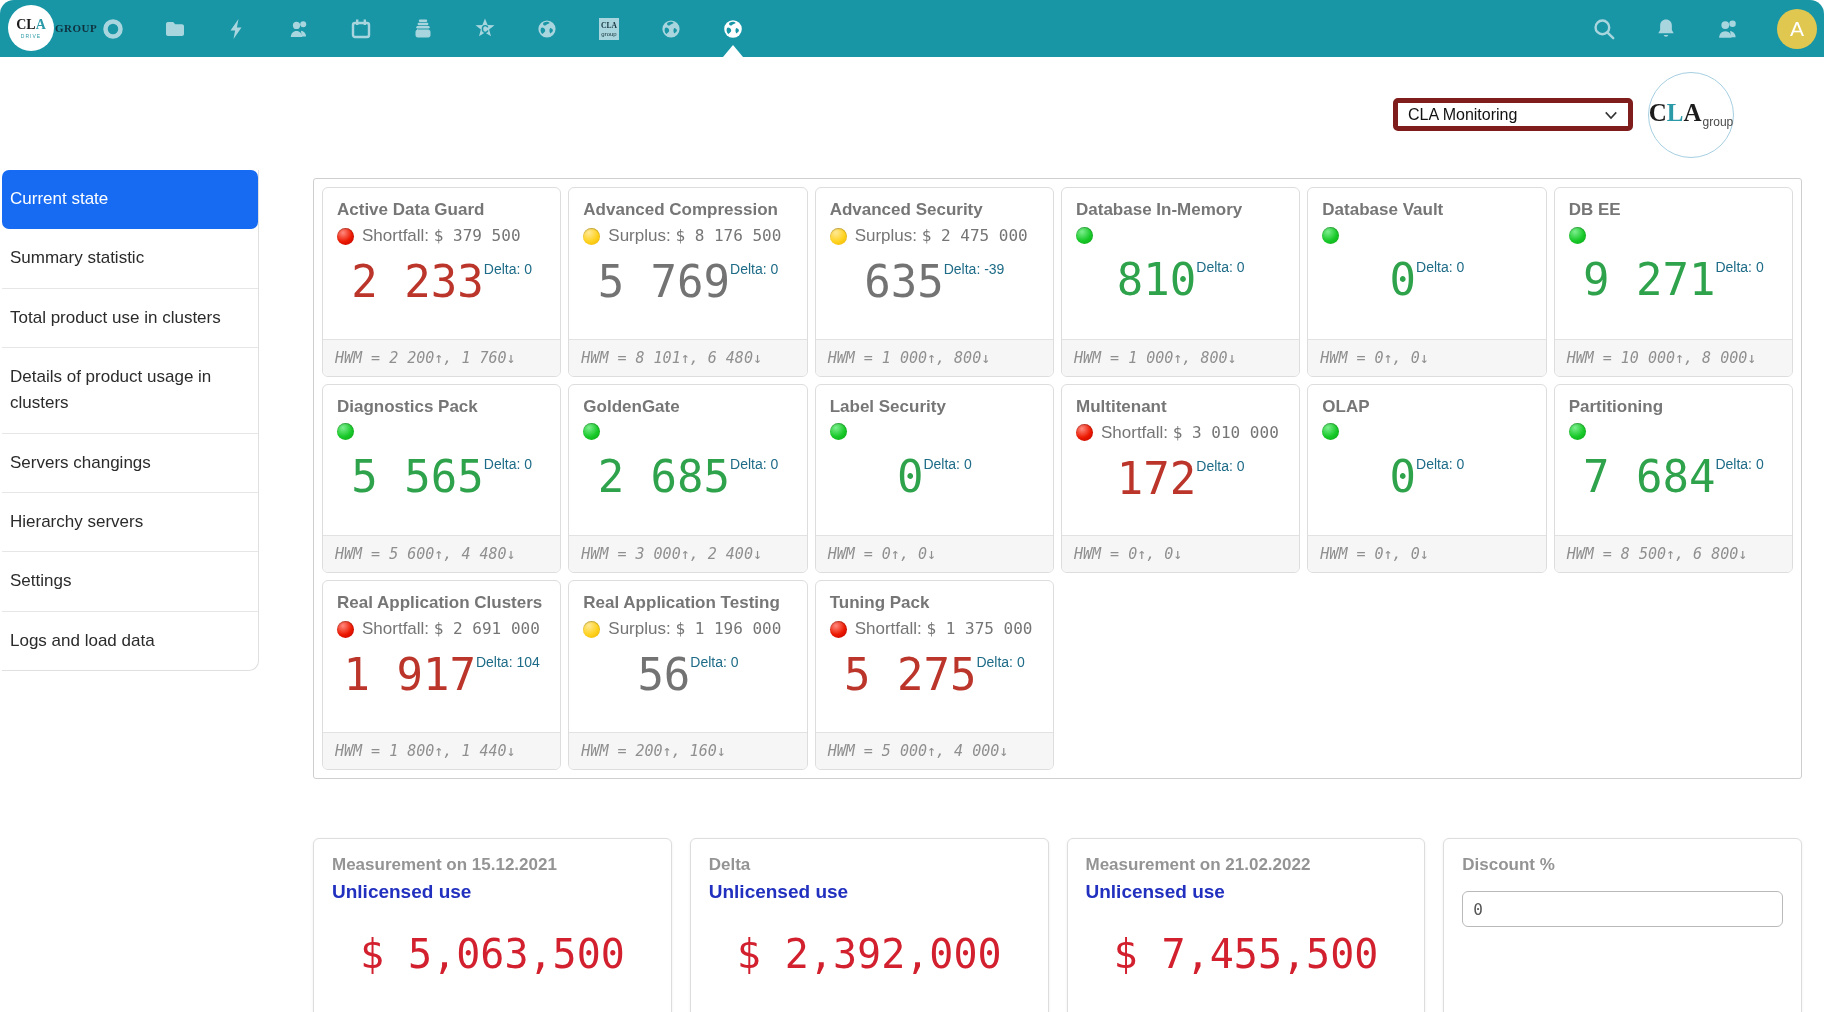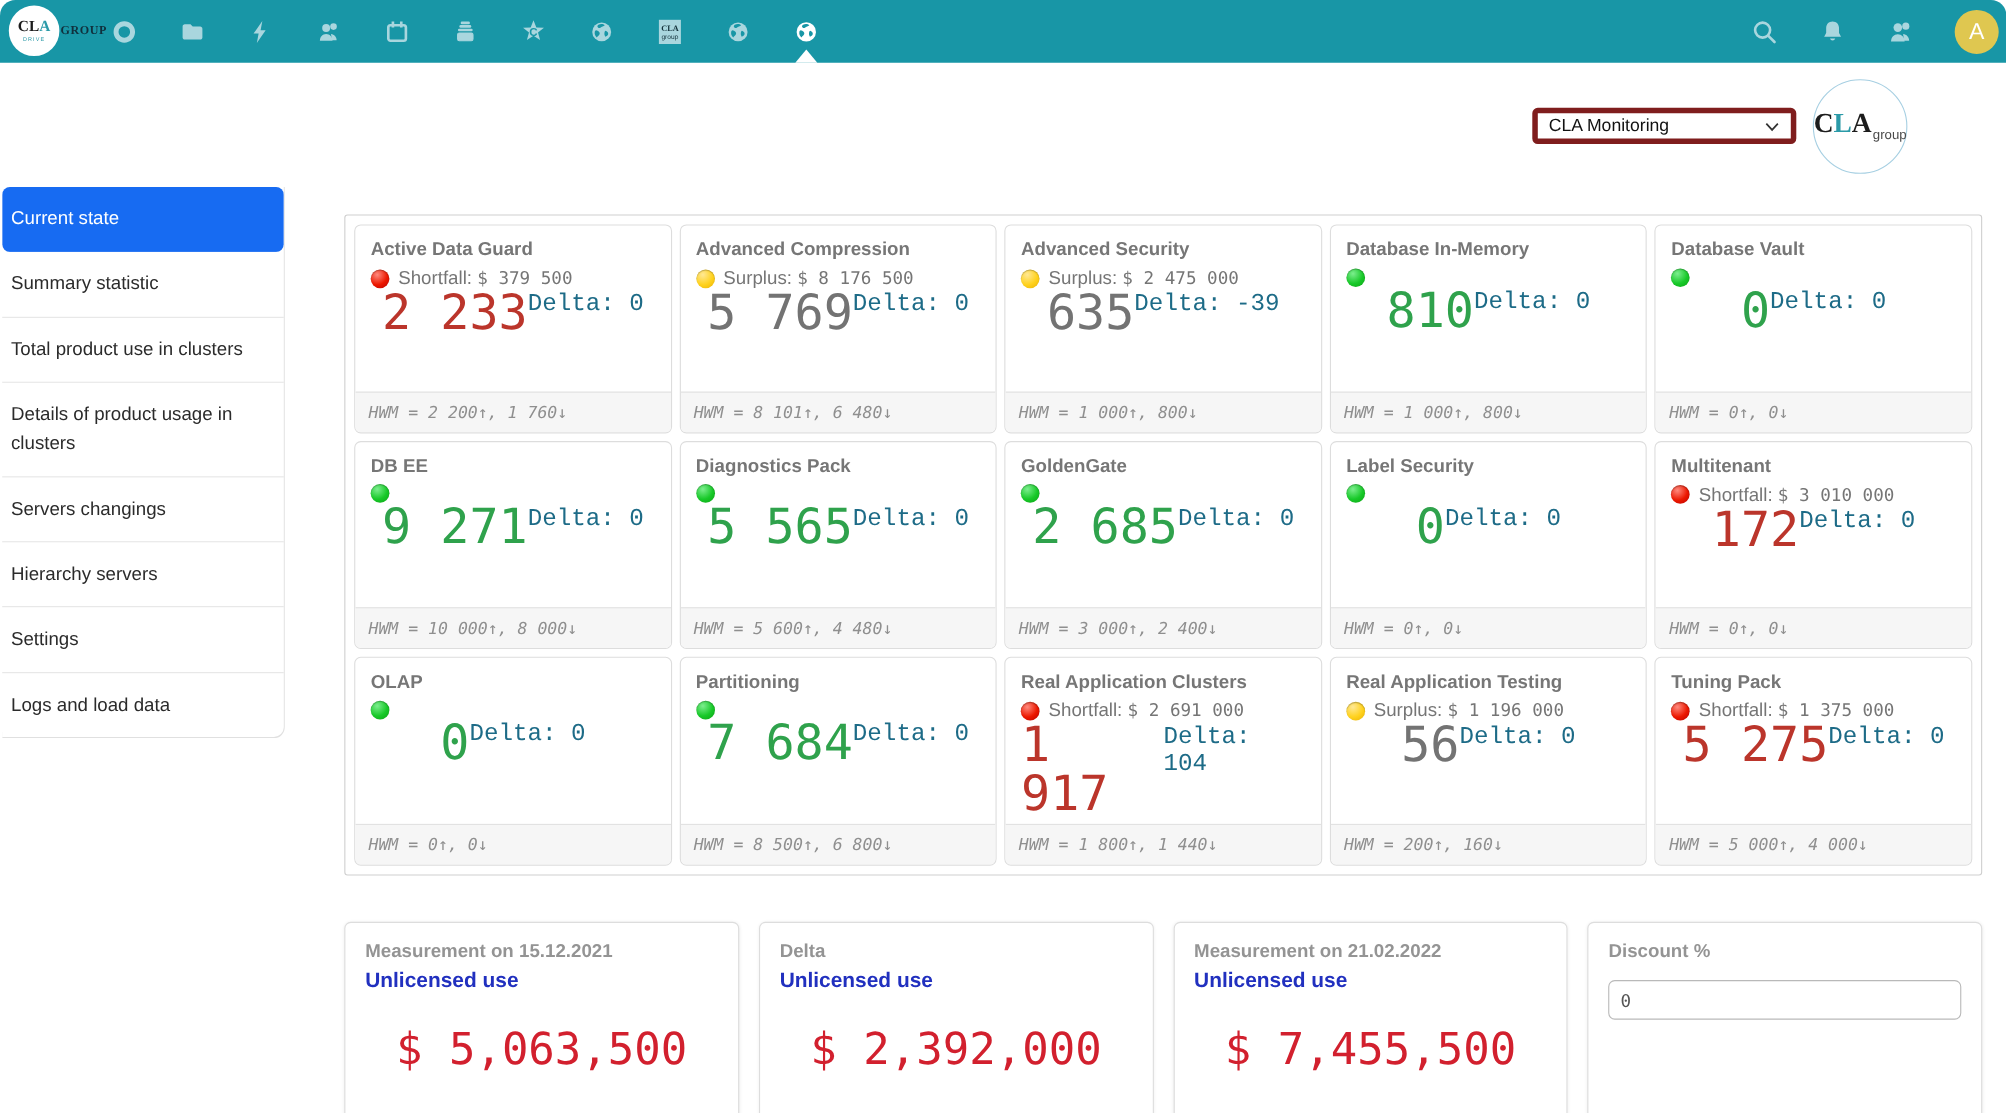--- a/index.html
+++ b/index.html
@@ -41,37 +41,37 @@
 
   
   .sidebar { position:absolute; left:2px; top:170px; width:257px; background:#fff;
     border-right:1px solid #e0e0e0; border-bottom:1px solid #e0e0e0; border-radius:0 0 10px 0; }
   .side-item { padding:16px 8px; font-size:17px; color:#2b2b2b; border-bottom:1px solid #e6e6e6;
     cursor:pointer; line-height:1.55; }
   .side-item:last-child { border-bottom:none; }
   .side-item.active { background:#176bf2; color:#fff; border-radius:7px; border-bottom-color:transparent; }
 
   
-  .panel { position:absolute; left:313px; top:195px; width:1489px; height:601px;
+  .panel { position:absolute; left:313px; top:178px; width:1489px; height:601px;
     border:1px solid #cfcfcf; border-radius:3px; background:#fff; padding:8px;
-    display:grid; grid-template-columns:repeat(5,1fr); grid-template-rows:repeat(3,1fr); gap:7px; }
+    display:grid; grid-template-columns:repeat(6,1fr); grid-template-rows:repeat(3,1fr); gap:7px; }
   .card { border:1px solid #ddd; border-radius:6px; background:#fff; padding:12px 14px;
     display:flex; flex-direction:column; overflow:hidden; }
   .card-title { font-size:17px; font-weight:bold; color:#767676; }
   .card-status { display:flex; align-items:center; gap:8px; margin-top:6px; min-height:18px; }
   .ball { width:17px; height:17px; border-radius:50%; flex:0 0 auto; box-shadow:0 1px 1px rgba(0,0,0,.25) inset; }
   .ball.red    { background:radial-gradient(circle at 35% 28%, #ff8a7e, #ec1800 55%, #b80000); }
   .ball.yellow { background:radial-gradient(circle at 35% 28%, #ffe895, #ffd21e 55%, #eab200); }
   .ball.green  { background:radial-gradient(circle at 35% 28%, #7cee8e, #18c929 55%, #0ba313); }
   .status-text { font-size:17px; color:#757575; }
   .status-text .amt { font-family:"DejaVu Sans Mono", monospace; font-size:16px; }
-  .card-value { display:flex; justify-content:center; align-items:flex-start; }
+  .card-value { display:flex; justify-content:center; align-items:flex-start; margin-top:14px; }
   .big-num { font-family:"DejaVu Sans Mono", monospace; font-size:44px; line-height:1; }
   .big-num.red { color:#bb352b; } .big-num.green { color:#2fa24c; } .big-num.blue { color:#737373; }
-  .delta { font-family:Liberation Mono, monospace; font-size:22px; color:#1d6b87; margin-top:1px; }
+  .delta { font-family:Liberation Sans, sans-serif; font-size:14px; color:#1d6b87; margin-top:1px; }
   .card-footer { margin:auto -14px -12px; padding:9px 12px; background:#f6f6f6; border-top:1px solid #e2e2e2;
     font-family:"DejaVu Sans Mono", monospace; font-style:italic; font-size:15px; color:#8f8f8f; }
 
   
   .summary { position:absolute; left:313px; top:838px; width:1489px; height:208px;
     display:grid; grid-template-columns:repeat(4,1fr); gap:18px; }
   .sum-card { border:1px solid #ddd; border-radius:6px; background:#fff; padding:16px 18px;
     box-shadow:0 1px 3px rgba(0,0,0,.07); }
   .sum-title { font-size:17px; font-weight:bold; color:#949494; }
   .sum-sub { font-size:19px; font-weight:bold; color:#2130bf; margin-top:6px; }

